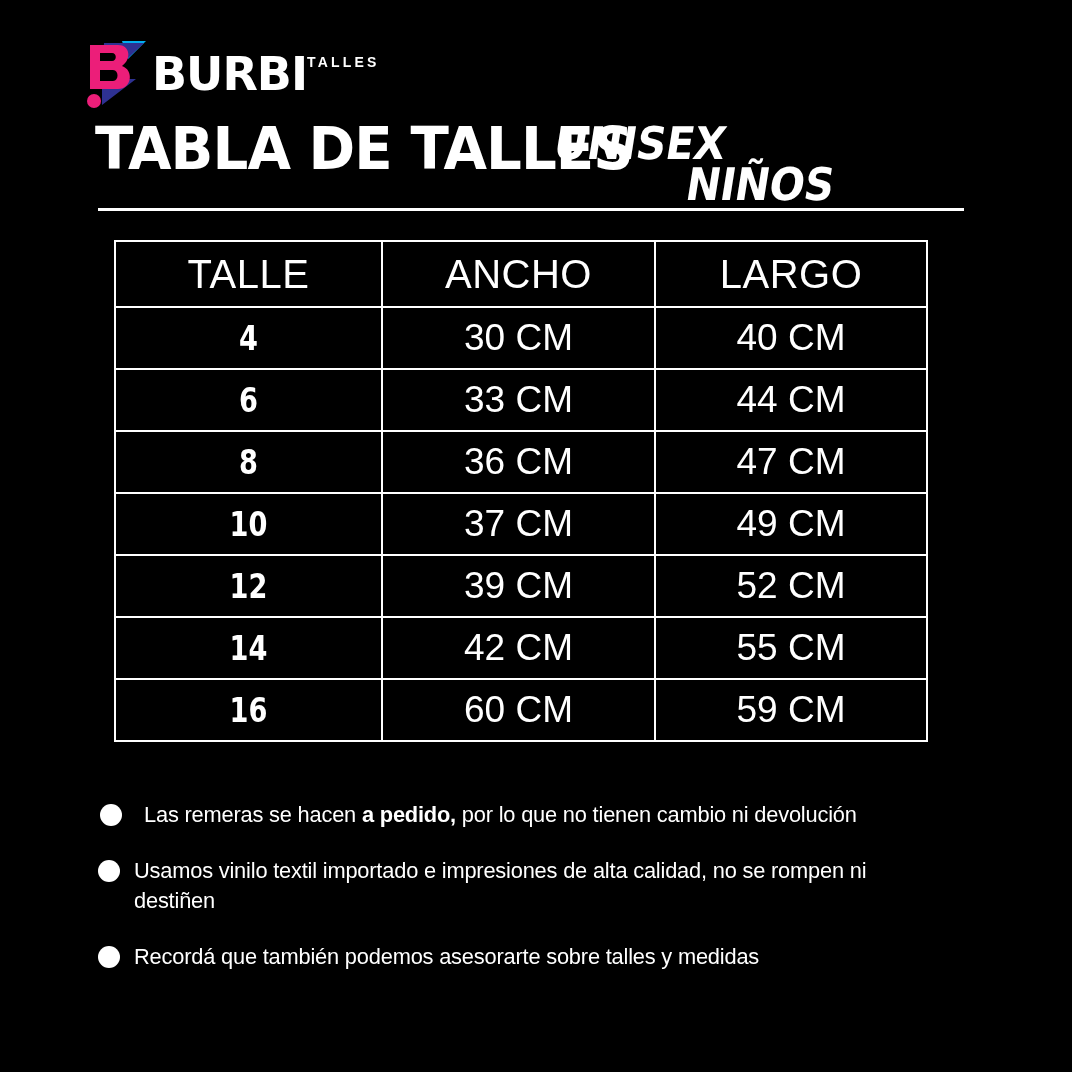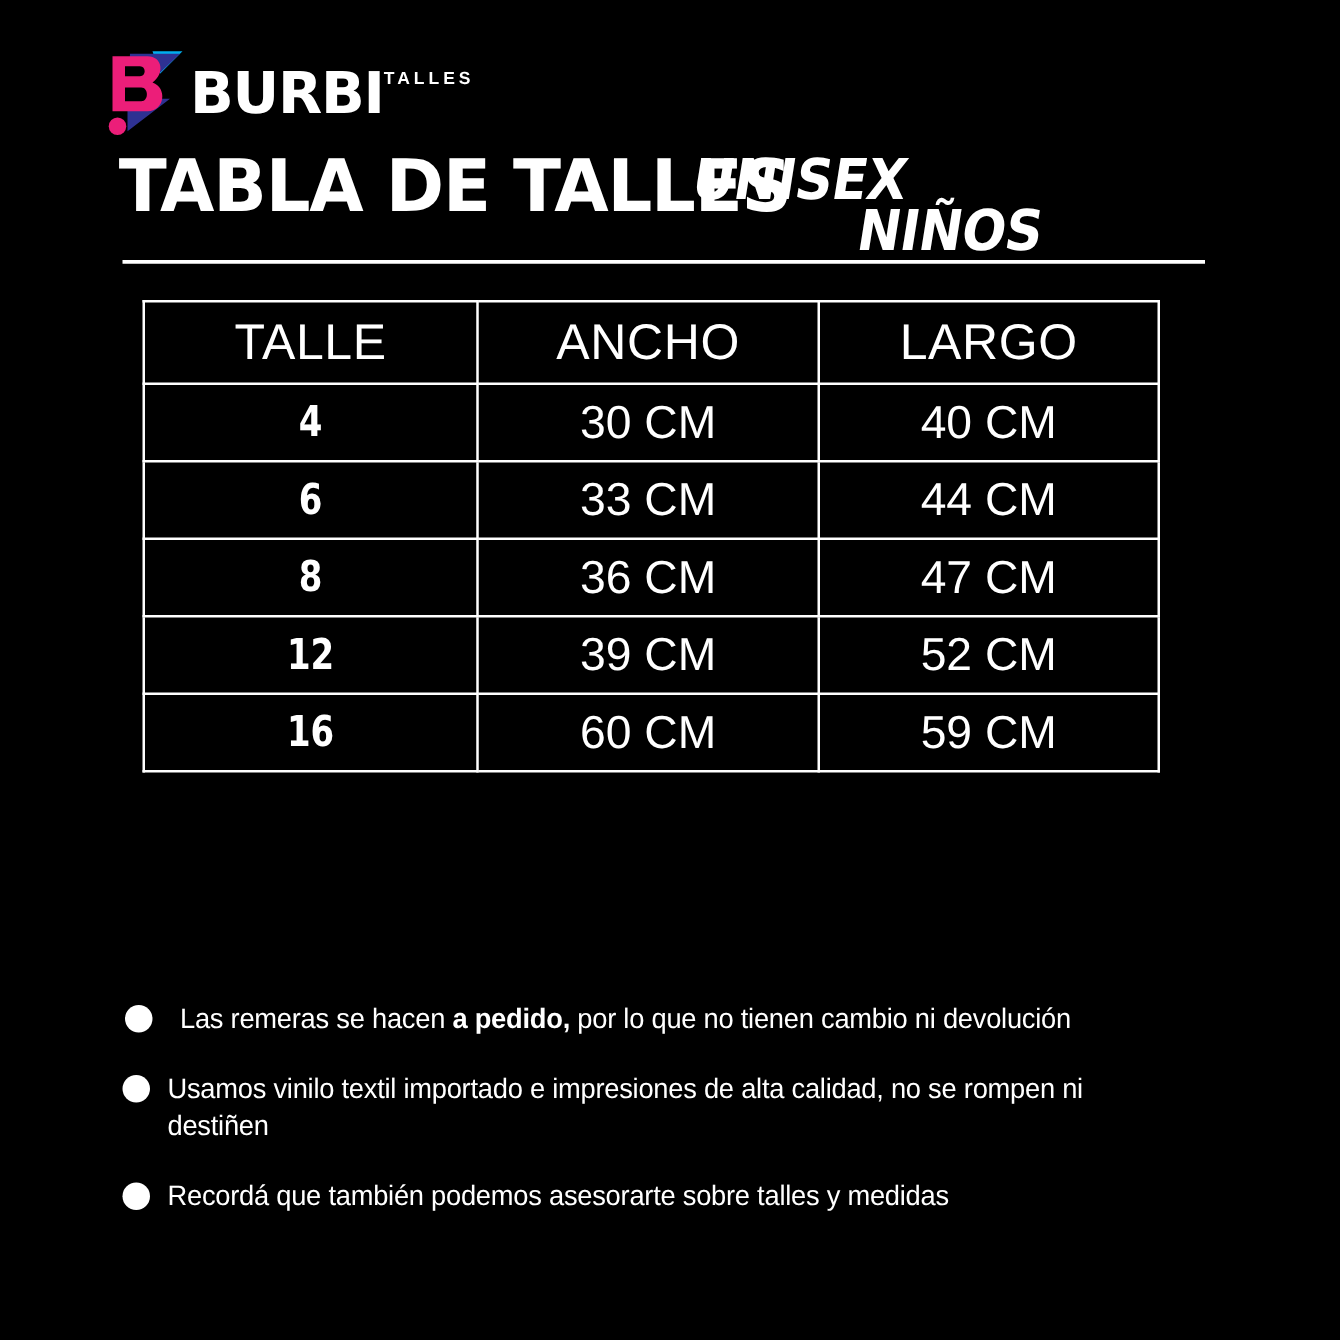--- a/index.html
+++ b/index.html
@@ -232,23 +232,33 @@
       <td class="talle-cell">6</td>
       <td>33 CM</td>
       <td>44 CM</td>
     </tr>
     <tr>
       <td class="talle-cell">8</td>
       <td>36 CM</td>
       <td>47 CM</td>
     </tr>
     <tr>
+      <td class="talle-cell">10</td>
+      <td>37 CM</td>
+      <td>49 CM</td>
+    </tr>
+    <tr>
       <td class="talle-cell">12</td>
       <td>39 CM</td>
       <td>52 CM</td>
+    </tr>
+    <tr>
+      <td class="talle-cell">14</td>
+      <td>42 CM</td>
+      <td>55 CM</td>
     </tr>
     <tr>
       <td class="talle-cell">16</td>
       <td>60 CM</td>
       <td>59 CM</td>
     </tr>
   </tbody>
 </table>
 
 <div class="notes">

